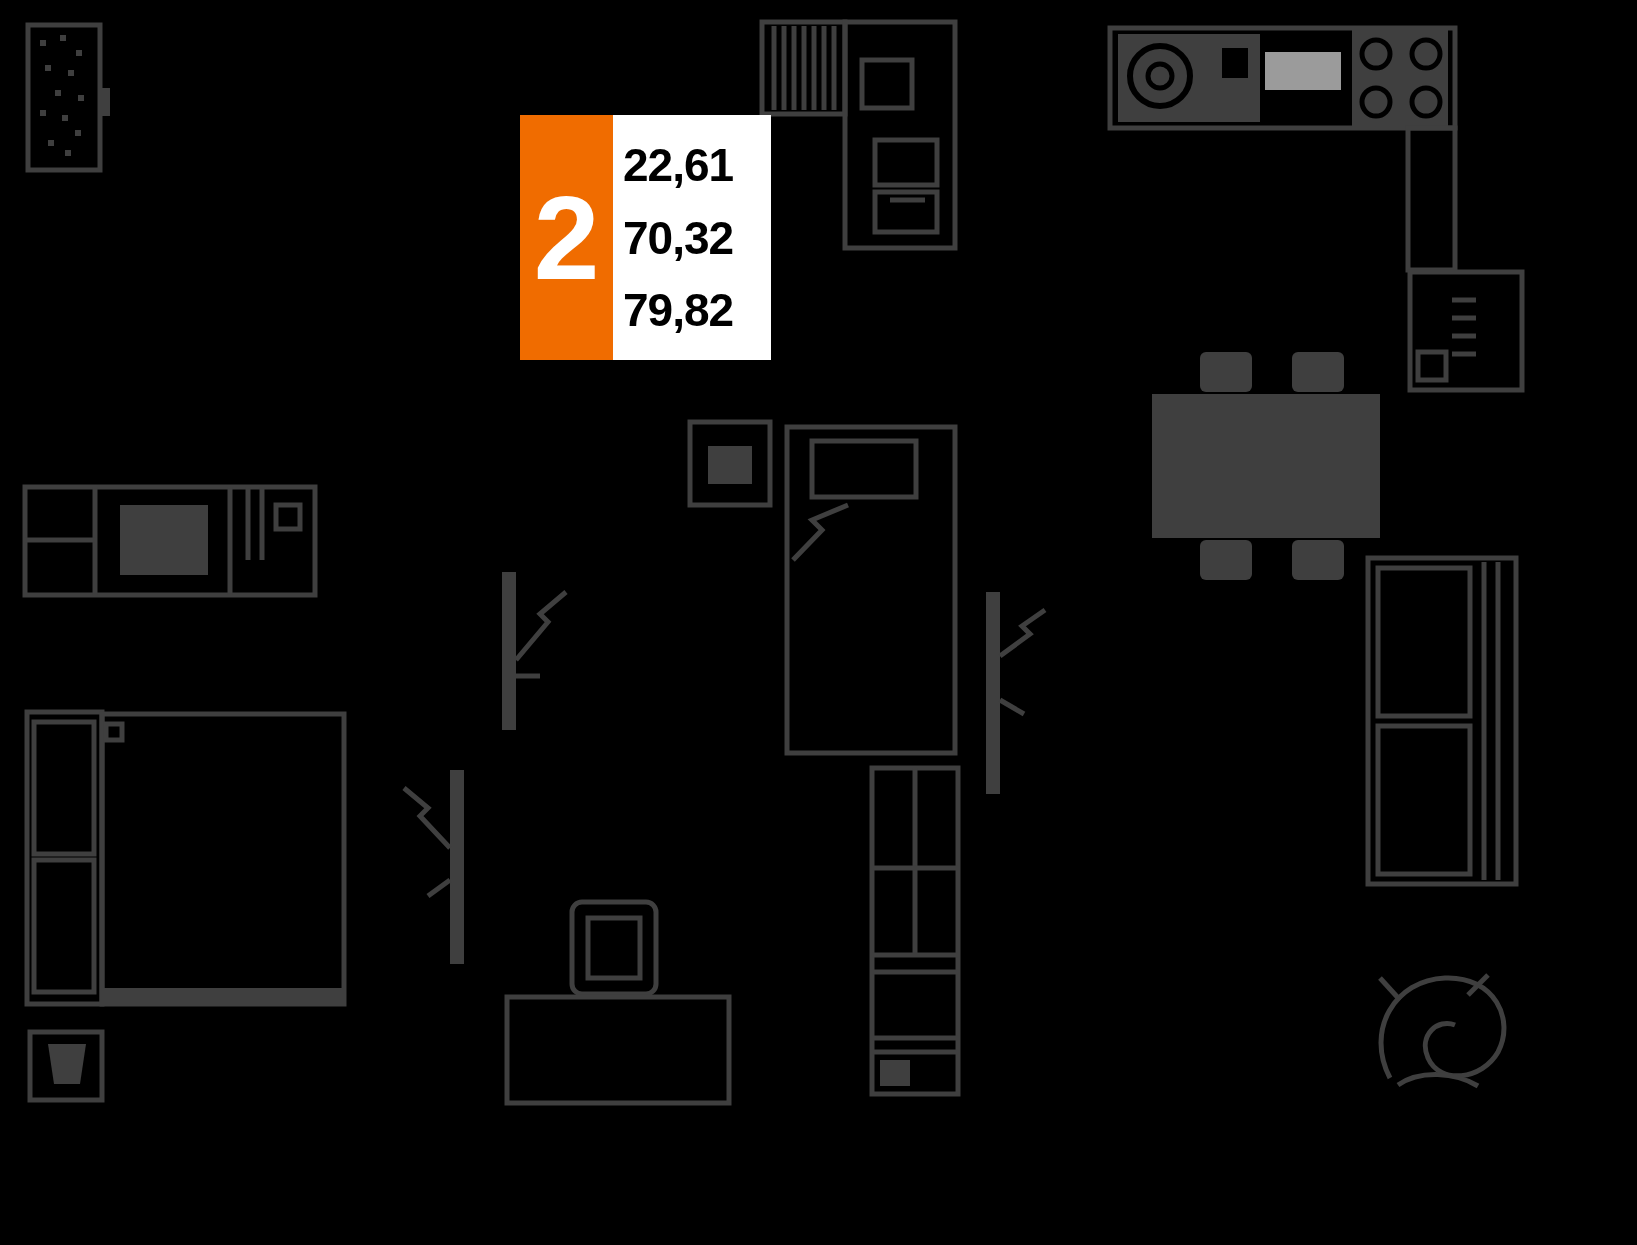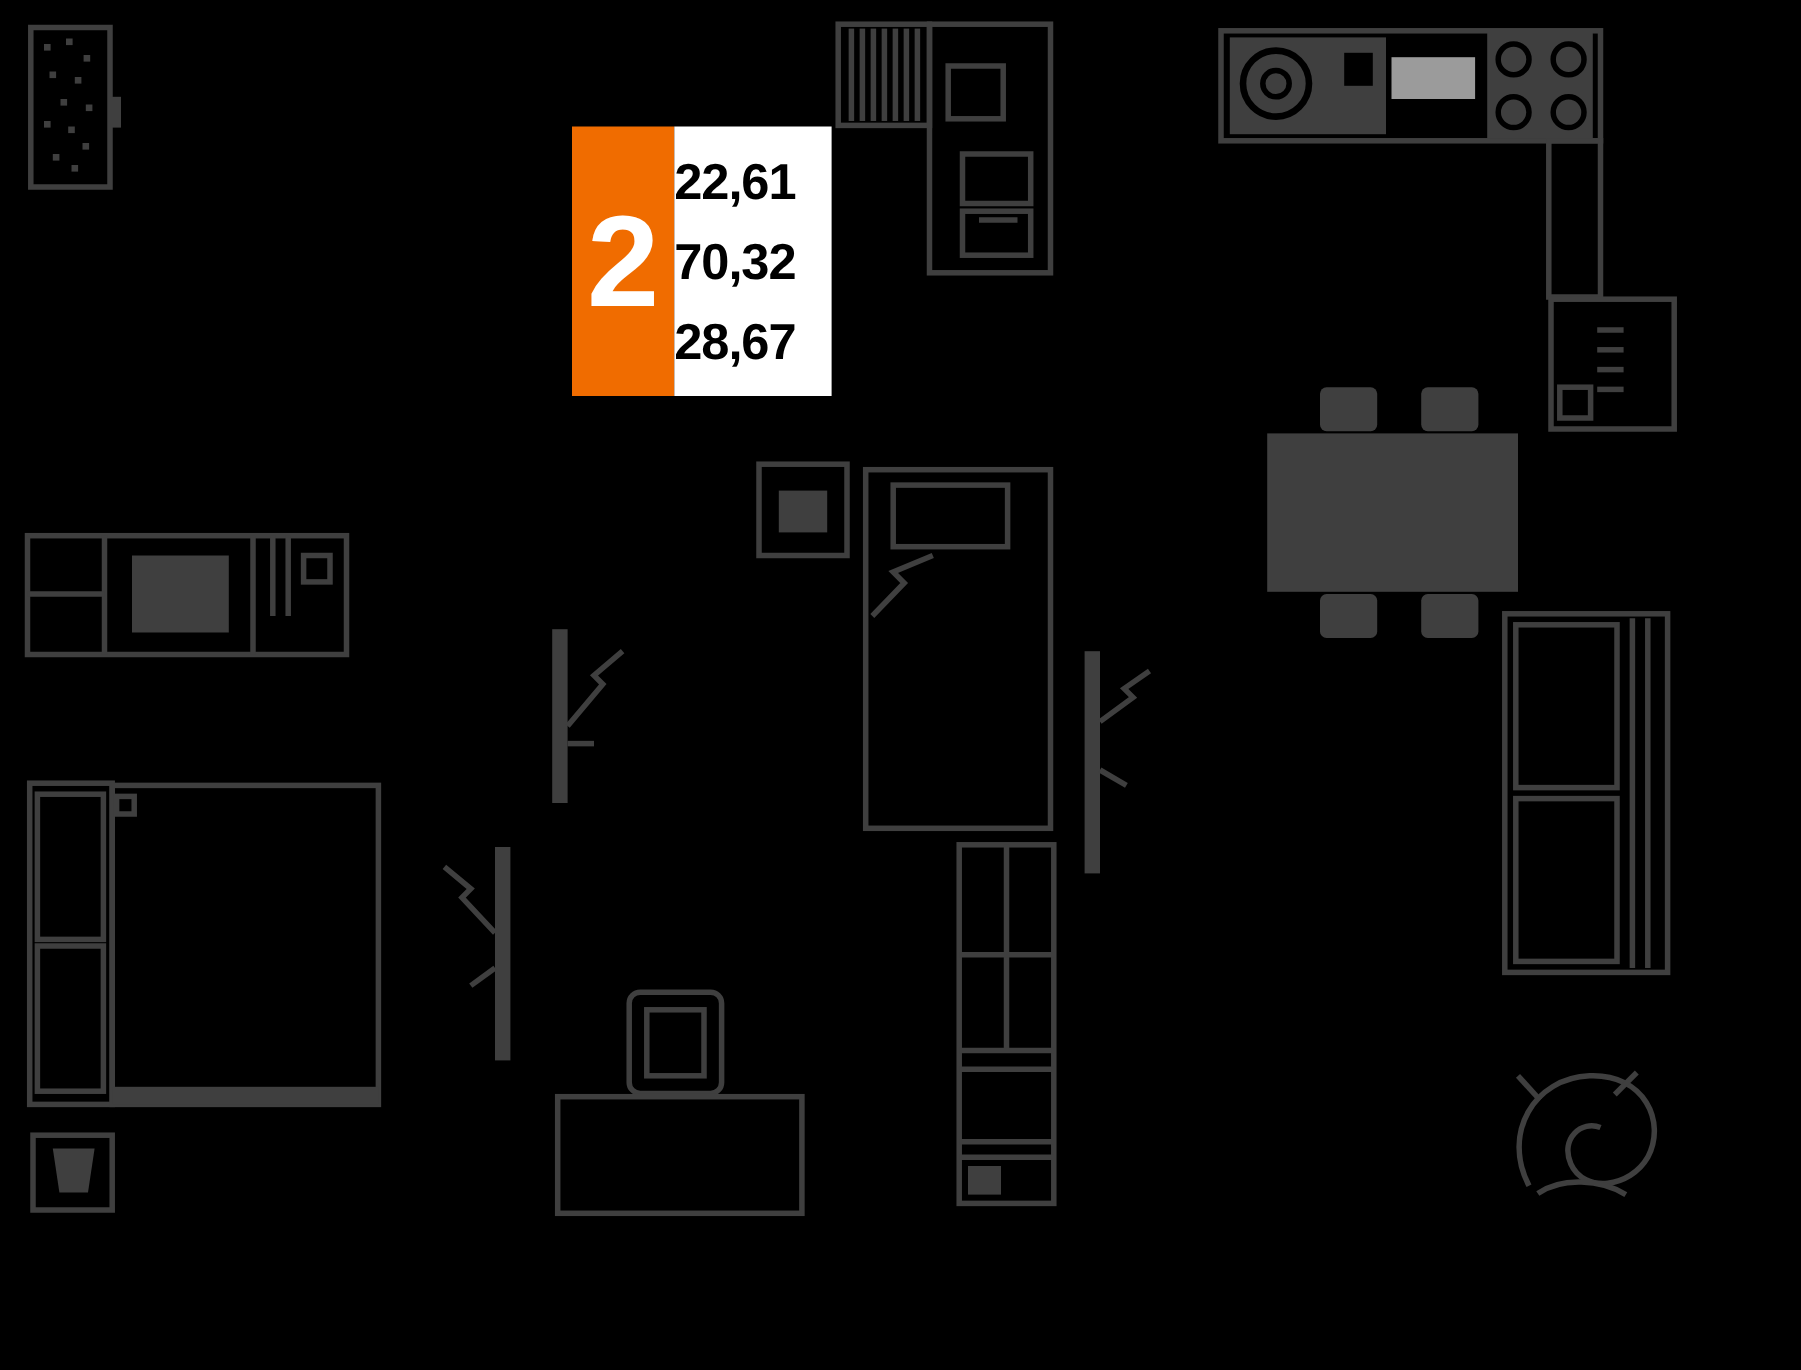--- a/index.html
+++ b/index.html
@@ -17,23 +17,23 @@
     position:absolute;left:520px;top:115px;
     display:flex;height:245px;
   }
   .badge-num{
     width:93px;background:var(--accent,#F06C00);
     color:#fff;font-weight:bold;font-size:118px;
     display:flex;align-items:center;justify-content:center;
     line-height:1;
   }
   .badge-areas{
-    width:143px;background:#fff;color:#000;
+    width:158px;background:#fff;color:#000;
     display:flex;flex-direction:column;justify-content:space-evenly;
-    box-sizing:border-box;
+    padding-left:10px;box-sizing:border-box;
     font-size:46px;font-weight:bold;letter-spacing:-1px;line-height:1;
   }
 </style>
 </head>
 <body>
 
 <div class="plan">
 
   <svg width="1637" height="1245" viewBox="0 0 1637 1245">
 
@@ -189,17 +189,17 @@
       <line x1="1400" y1="1000" x2="1380" y2="978" class="f" stroke-width="8"></line>
       <line x1="1468" y1="995" x2="1488" y2="975" class="f" stroke-width="8"></line>
     </g>
   </svg>
 
   <div class="badge">
     <div class="badge-num">2</div>
     <div class="badge-areas">
       <div>22,61</div>
       <div>70,32</div>
-      <div>28,67</div>
+      <div>79,82</div>
     </div>
   </div>
 
 </div>
 
 </body></html>

